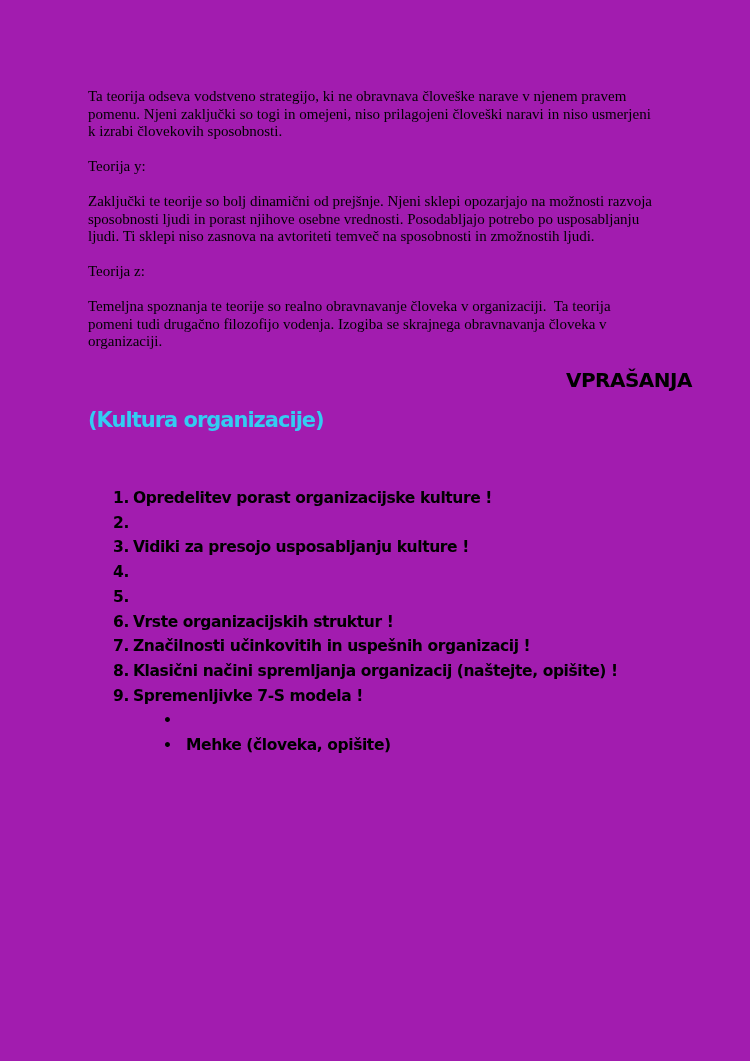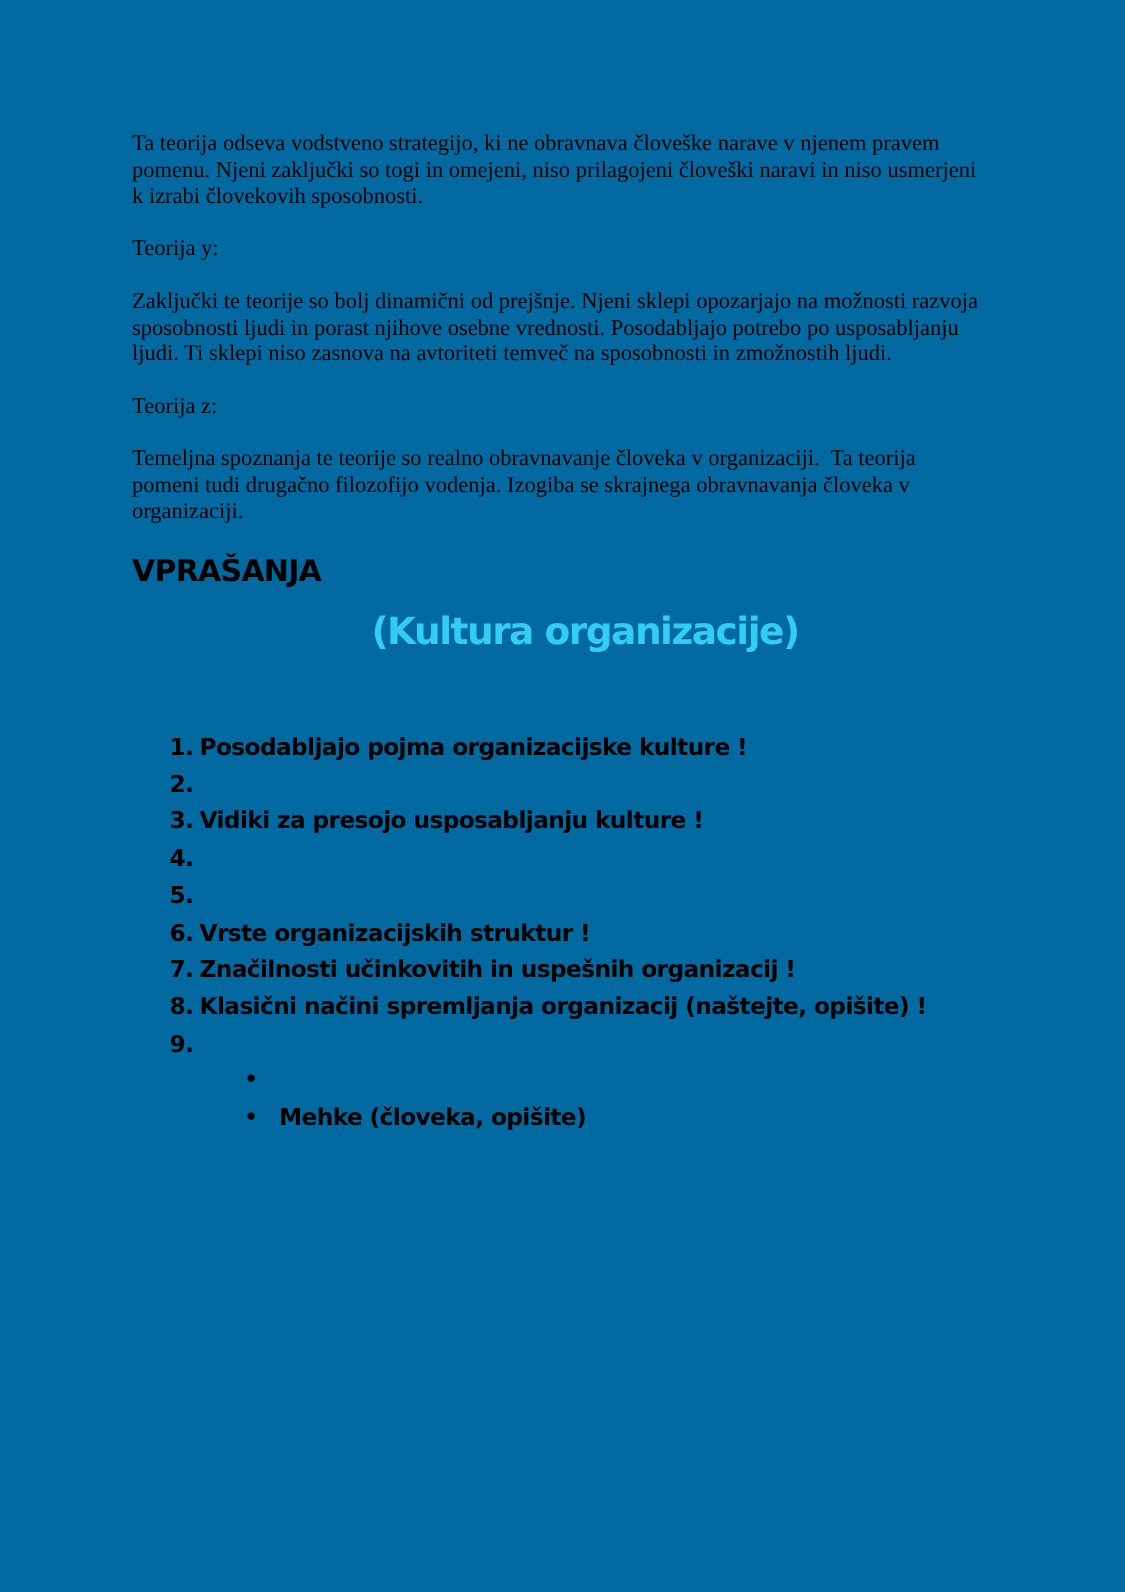--- a/index.html
+++ b/index.html
@@ -4,21 +4,21 @@
 <style>
   html, body {
     margin: 0;
     padding: 0;
     background: #ffffff;
   }
   .page {
     position: relative;
     width: 750px;
     height: 1061px;
-    background: #0369a1;
+    background: #a21caf;
     overflow: hidden;
     text-decoration: underline;
   }
   .content {
     position: absolute;
     left: 88px;
     top: 88px;
     width: 640px;
   }
   
@@ -32,31 +32,30 @@
     margin: 0 0 17.5px 0;
   }
   
   .title {
     font-family: "DejaVu Sans", sans-serif;
     font-weight: 700;
     font-size: 20px;
     line-height: 24px;
     letter-spacing: -0.5px;
     color: #000000;
-    text-align: left;
+    text-align: right;
     width: 604px;
     margin: 17.5px 0 0 0;
   }
   .subtitle {
     font-family: "DejaVu Sans", sans-serif;
     font-weight: 700;
-    font-size: 25px;
+    font-size: 21px;
     line-height: 27px;
     letter-spacing: -1px;
-    text-align: center;
     width: 604px;
     margin: 15px 0 0 0;
   }
   
   .qlist {
     margin-top: 52px;
     font-family: "DejaVu Sans", sans-serif;
     font-weight: 700;
     font-size: 15.5px;
     letter-spacing: -0.4px;
@@ -109,21 +108,21 @@
 organizaciji.</div>
 
     <div class="title">VPRAŠANJA</div>
 
     <div class="subtitle" id="subtitle" style="color: rgb(51, 204, 242);">(Kultura organizacije)</div>
 
     <div class="qlist">
 
       <div class="qrow">
         <span class="qnum">1.</span>
-        <span class="qtext">Posodabljajo pojma organizacijske kulture !</span>
+        <span class="qtext">Opredelitev porast organizacijske kulture !</span>
       </div>
 
       <div class="qrow">
         <span class="qnum">2.</span>
       </div>
 
       <div class="qrow">
         <span class="qnum">3.</span>
         <span class="qtext">Vidiki za presojo usposabljanju kulture !</span>
       </div>
@@ -146,20 +145,21 @@
         <span class="qtext">Značilnosti učinkovitih in uspešnih organizacij !</span>
       </div>
 
       <div class="qrow">
         <span class="qnum">8.</span>
         <span class="qtext">Klasični načini spremljanja organizacij (naštejte, opišite) !</span>
       </div>
 
       <div class="qrow">
         <span class="qnum">9.</span>
+        <span class="qtext">Spremenljivke 7-S modela !</span>
       </div>
 
       <div class="qrow brow">
         <span class="bmark">•</span>
       </div>
 
       <div class="qrow brow">
         <span class="bmark">•</span>
         <span class="btext">Mehke (človeka, opišite)</span>
       </div>

